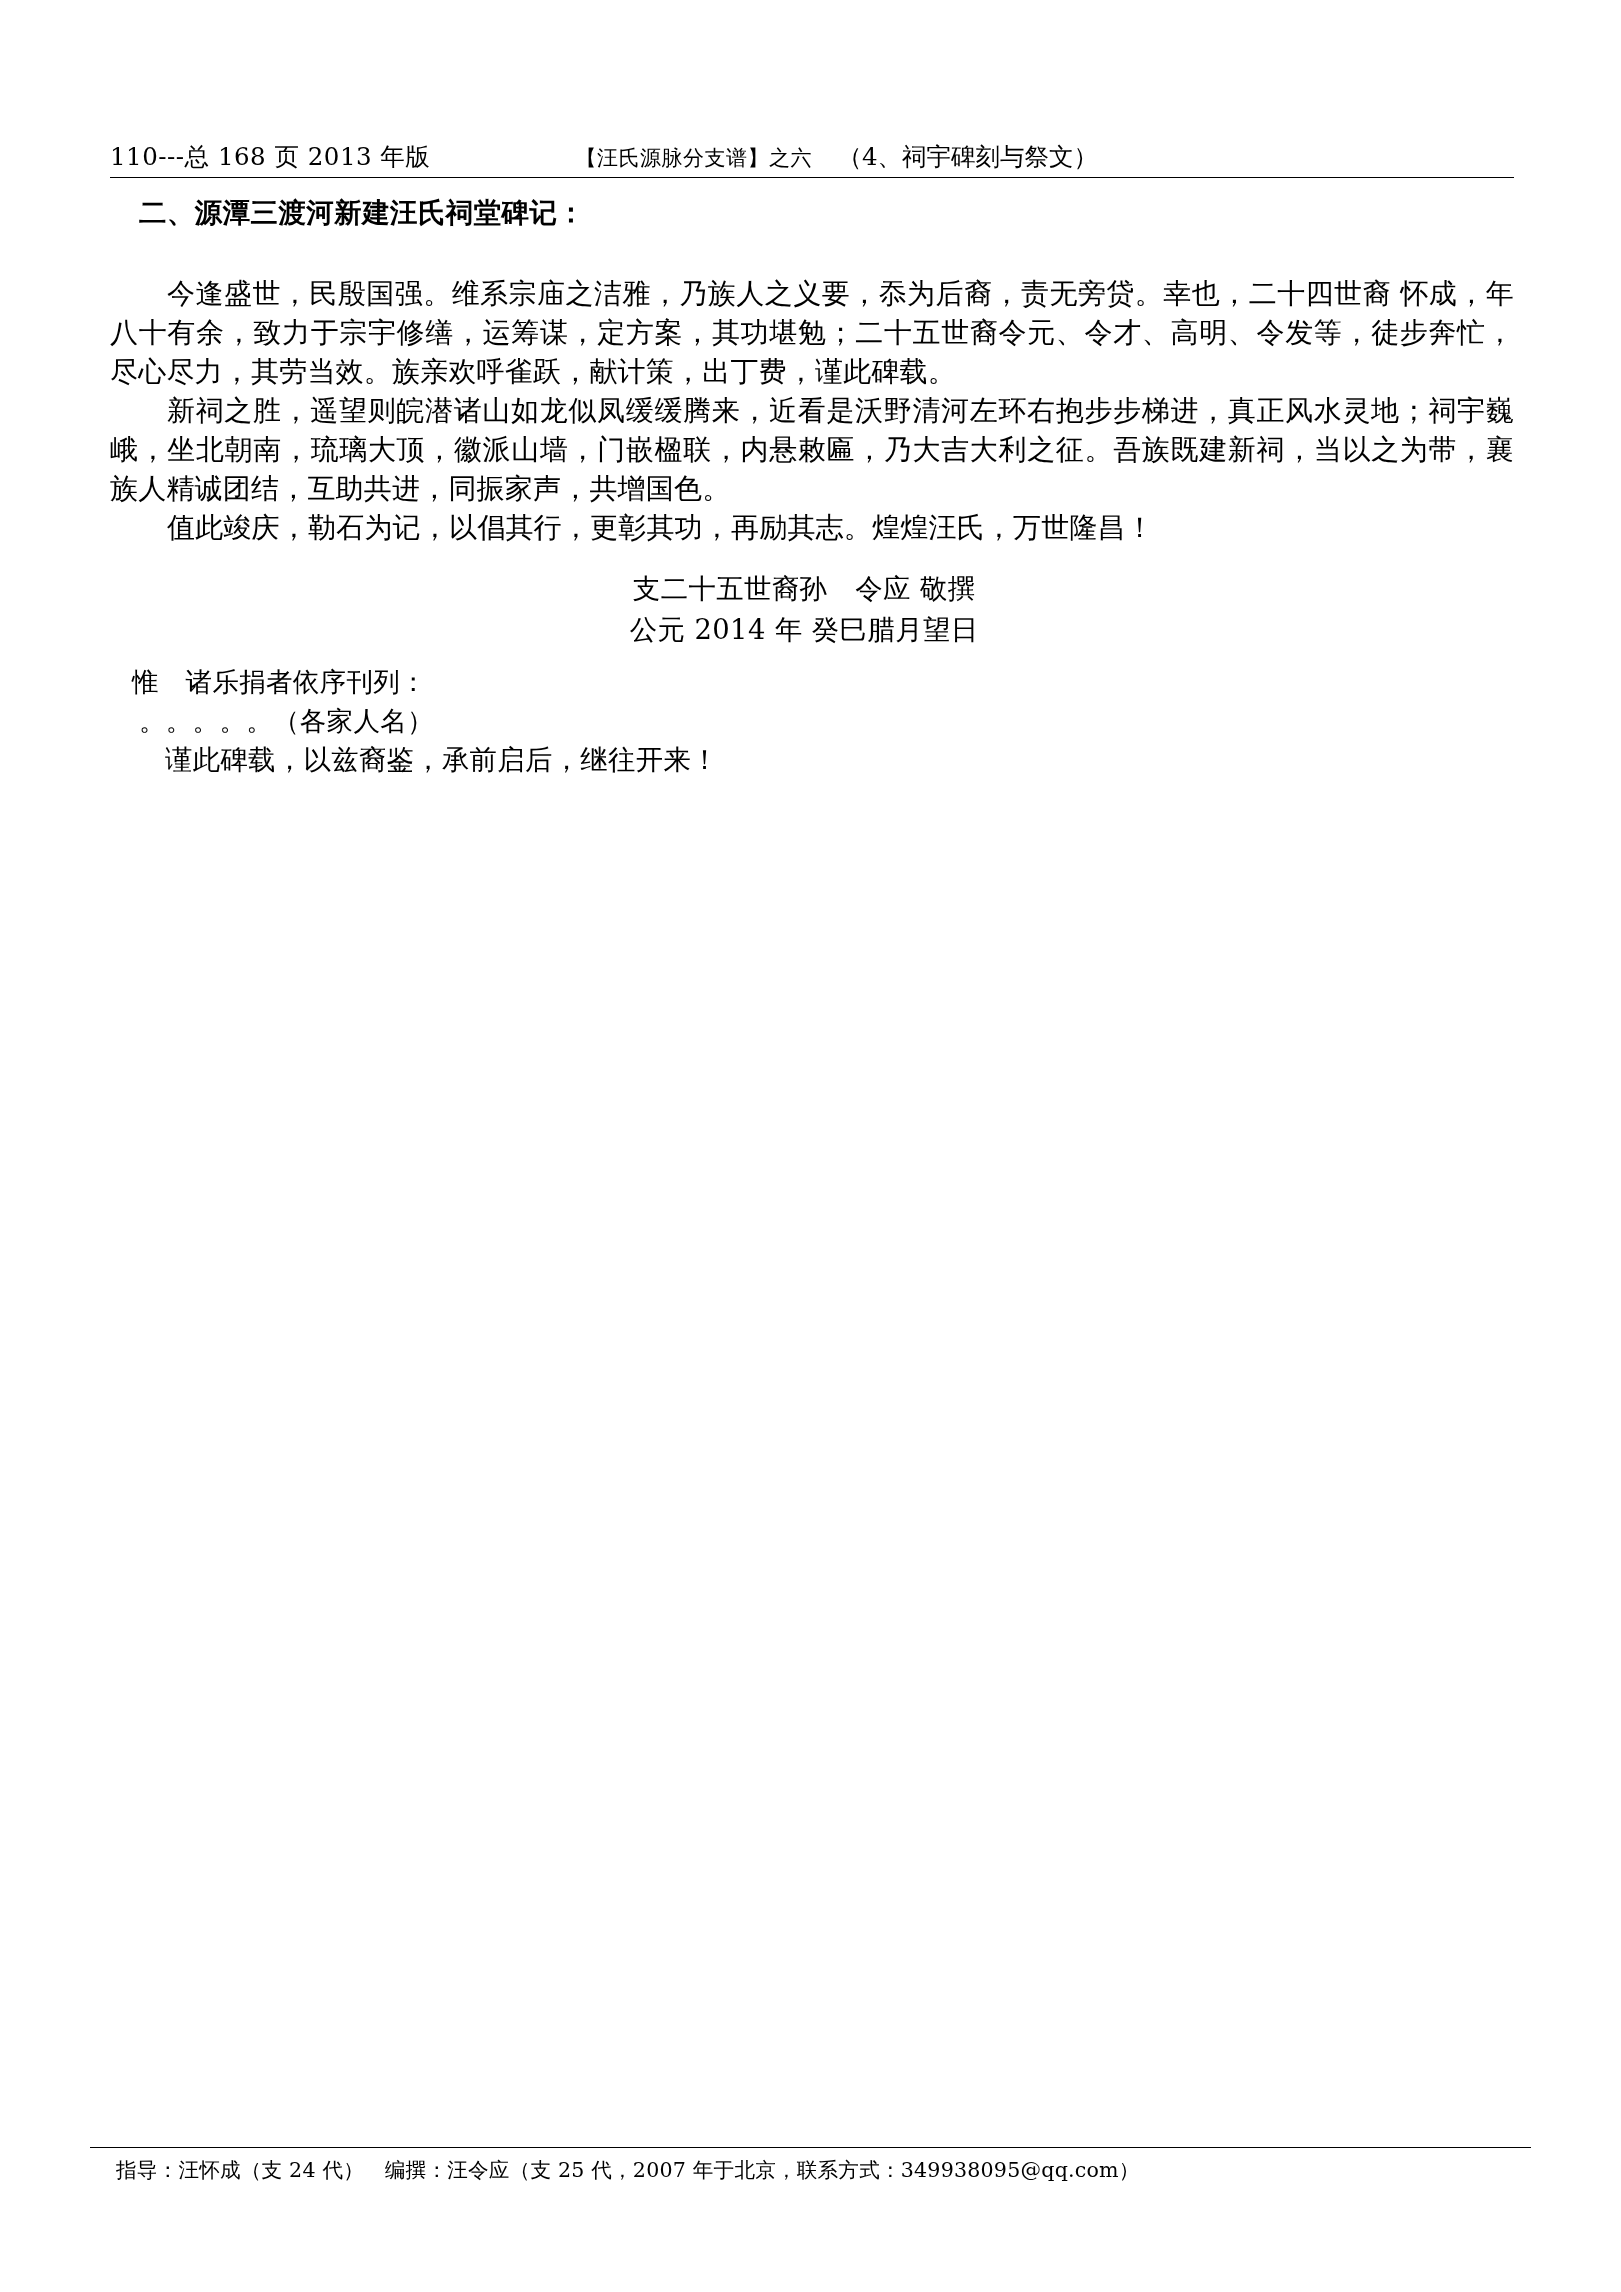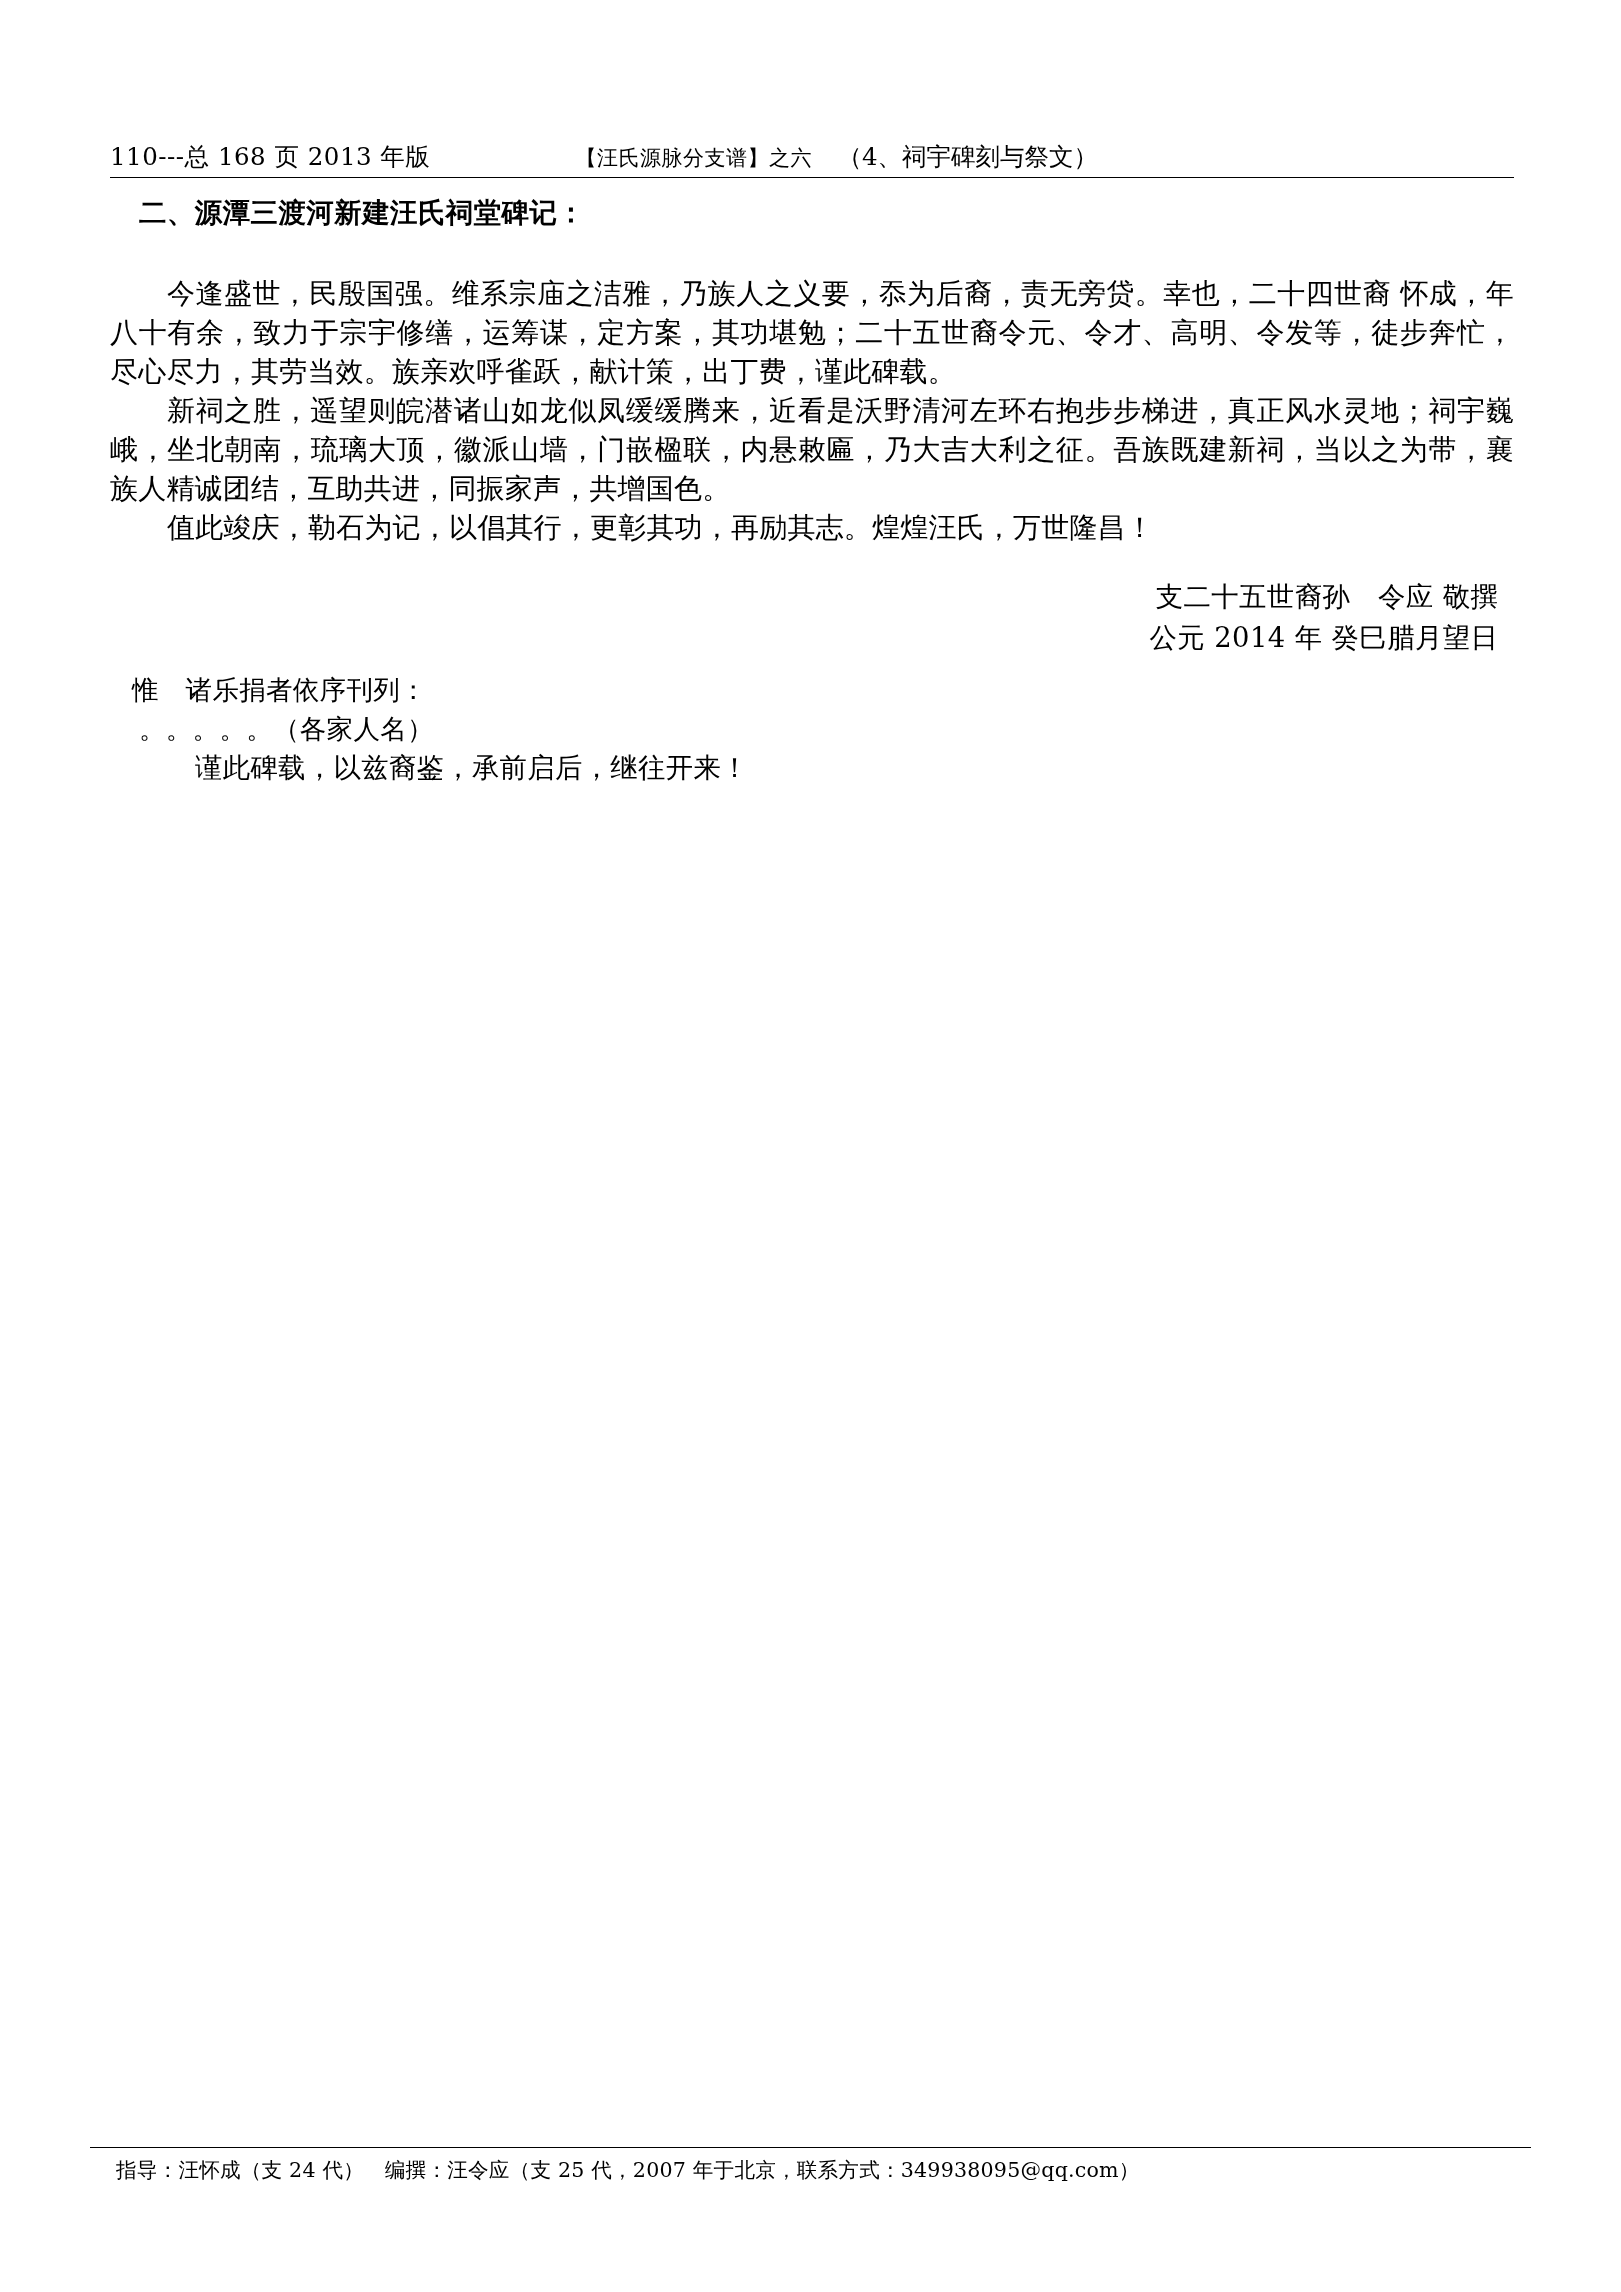--- a/index.html
+++ b/index.html
@@ -84,22 +84,22 @@
     margin: 0;
     text-align: justify;
     text-align-last: left;
     text-indent: 57px;
     letter-spacing: 0.2px;
     word-break: break-all;
   }
 
   
   .signature {
-    margin-top: 29px;
-    text-align: right;
+    margin-top: 21px;
+    text-align: center;
     padding-right: 15.7px;
   }
   .signature div {
     font-size: 27.4px;
     line-height: 41px;
     letter-spacing: 0.4px;
   }
 
   
   .donor-block {
@@ -113,21 +113,21 @@
   }
   .donor-names {
     font-size: 26.5px;
     line-height: 39px;
     margin-left: 29px;
     letter-spacing: 0.3px;
   }
   .closing-line {
     font-size: 27.4px;
     line-height: 39px;
-    margin-left: 85px;
+    margin-left: 55px;
     letter-spacing: 0.3px;
   }
 
   
   .footer-rule {
     position: absolute;
     left: 90px;
     top: 2143px;
     width: 1441px;
     height: 0;

